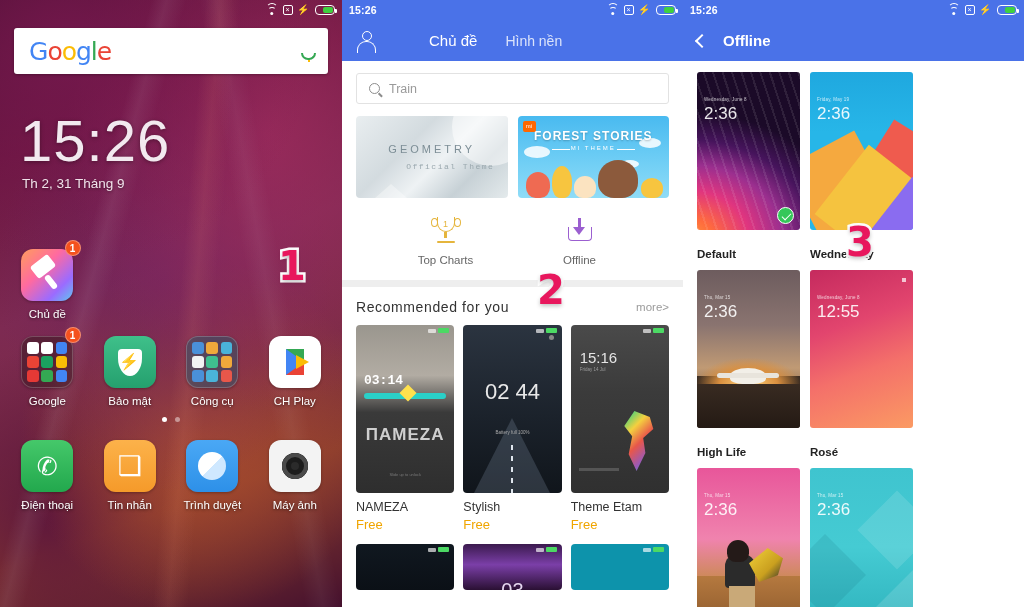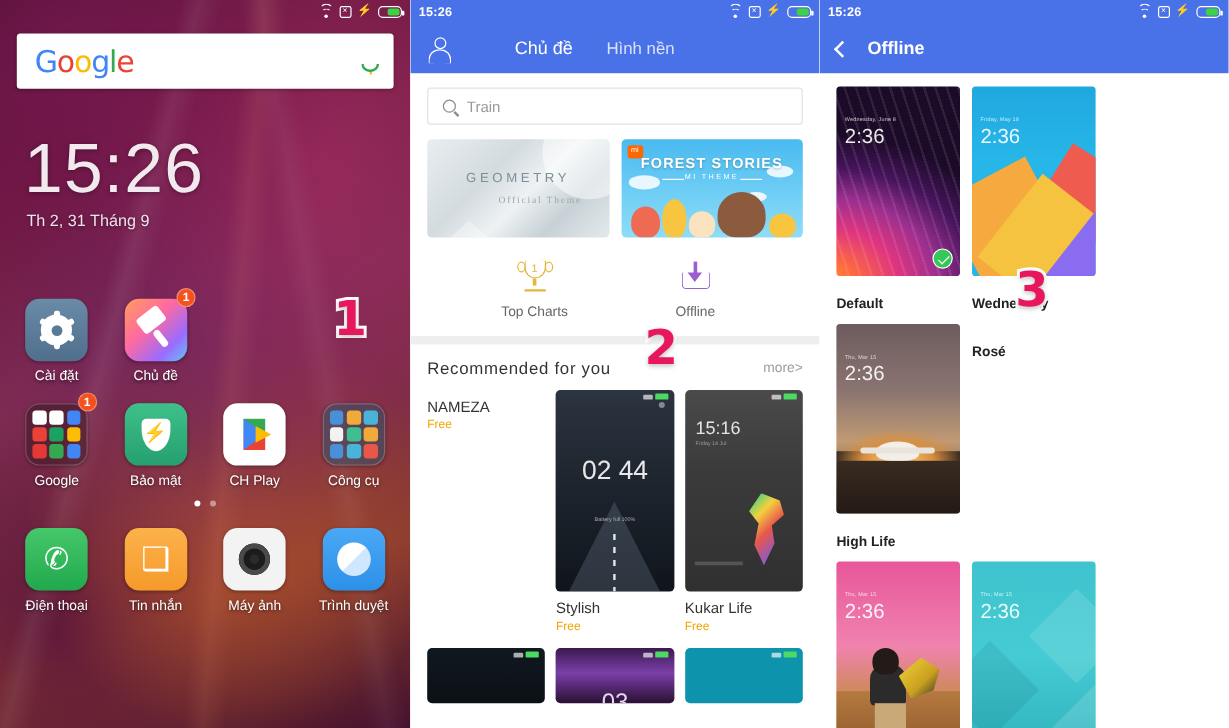--- a/index.html
+++ b/index.html
@@ -179,21 +179,21 @@
   .ban { flex:1; height:82px; border-radius:4px; position:relative; overflow:hidden; }
   .ban-geo {
     background: linear-gradient(135deg,#e9eef0 0%,#d3dbdf 35%,#eef2f4 55%,#c7d1d6 75%,#e4eaec 100%);
     display:flex; flex-direction:column; align-items:center; justify-content:center; gap:7px;
   }
   .ban-geo::before{content:"";position:absolute;right:-22px;top:-28px;width:78px;height:78px;
     border-radius:50%;background:rgba(255,255,255,.5);}
   .ban-geo::after{content:"";position:absolute;left:-20px;bottom:-34px;width:0;height:0;
     border-left:55px solid transparent;border-right:55px solid transparent;border-bottom:48px solid rgba(255,255,255,.35);}
   .geo-t { font-size:11px; letter-spacing:3px; color:#7d8e96; position:relative; z-index:2; }
-  .geo-s { font-size:8px; letter-spacing:1.5px; color:#9aa8ae; font-family:Liberation Serif, serif; position:relative; z-index:2;margin-left:37px;}
+  .geo-s { font-size:8px; letter-spacing:1.5px; color:#9aa8ae; font-family:Liberation Mono, monospace; position:relative; z-index:2;margin-left:37px;}
   .ban-for { background: linear-gradient(#49baf0 0%, #6fcef5 55%, #8fdcf7 100%); }
   .ban-for .cloud { position:absolute; background:#fff; border-radius:50%; opacity:.85; }
   .for-t { position:absolute; top:13px; left:0; right:0; text-align:center; color:#fff;
     font-size:12px; font-weight:bold; letter-spacing:1px; text-shadow:0 1px 2px rgba(0,0,0,.25); z-index:3;}
   .for-s { position:absolute; top:29px; left:0; right:0; text-align:center; color:#fff;
     font-size:6px; letter-spacing:2px; z-index:3;}
   .for-s::before,.for-s::after{content:"";position:absolute;top:4px;width:18px;height:1px;background:#fff;}
   .for-s::before{left:34px;} .for-s::after{right:34px;}
   .mitag { position:absolute; left:5px; top:5px; width:13px;height:11px; background:#ff6700;
     border-radius:2px; z-index:4; color:#fff; font-size:6px; line-height:11px; text-align:center;}
@@ -219,21 +219,21 @@
 
   .divider { height: 7px; background: #eeeeee; margin-top: 14px; }
   .rec-head { display:flex; align-items:center; justify-content:space-between; padding: 12px 14px 0; }
   .rec-title { font-size: 14px; color:#333; letter-spacing:.6px; }
   .rec-more { font-size: 11.5px; color:#9b9b9b;padding-left:34px; }
 
   .tgrid { display:flex; gap:9px; padding: 10px 14px 0; }
   .tcard { flex:1; }
   .tthumb { height:168px; border-radius:4px; overflow:hidden; position:relative; background:#333; }
   .tname { font-size:12.5px; color:#333; margin-top:7px; }
-  .tfree { font-size:10px; color:#f0a500; margin-top:3px; }
+  .tfree { font-size:13px; color:#f0a500; margin-top:3px; }
   .mini-sb { position:absolute; top:3px; right:5px; display:flex; align-items:center; gap:2px; z-index:3;}
   .mini-sb i { display:block; width:8px;height:4px; background:rgba(255,255,255,.65); border-radius:1px;}
   .mini-sb b { display:block; width:11px;height:5px; background:#4cd964; border-radius:1px;}
 
   .th-nameza { background: linear-gradient(#9a968e 0%, #b2aca3 30%, #3a3a3a 52%, #2e2e2e 100%); }
   .th-stylish { background: linear-gradient(#2b3440 0%, #1b222b 55%, #10151b 100%); }
   .th-kukar { background: linear-gradient(#4a4a4a 0%, #3b3b3b 40%, #303030 100%); }
   .tgrid2 .tthumb { height: 46px; }
   .th-b1 { background: linear-gradient(#101820, #0b1016); }
   .th-b2 { background: linear-gradient(#3b1a4e 0%, #7b3fa8 45%, #2a1033 100%); }
@@ -297,30 +297,20 @@
           <span class="cap"></span><span class="stem"></span><span class="base"></span>
         </span>
       </div>
 
       <div class="clock">15:26</div>
       <div class="cdate">Th 2, 31 Tháng 9</div>
 
       <div class="grid">
         <div class="row">
           <div class="cell">
-            <div class="appico ic-settings">
-                <span class="gear">
-                  <i></i>
-                  <i></i>
-                  <i></i>
-                </span>
-              </div>
-            <div class="applbl">Cài đặt</div>
-          </div>
-          <div class="cell">
             <div class="badge">1</div>
             <div class="appico ic-theme">
                 <span class="brush"></span>
                 <span class="handle"></span>
               </div>
             <div class="applbl">Chủ đề</div>
           </div>
         </div>
 
         <div class="row" style="margin-top:10px">
@@ -341,39 +331,39 @@
           </div>
           <div class="cell">
             <div class="appico ic-sec">
                 <span class="shield">
                   <b>⚡</b>
                 </span>
               </div>
             <div class="applbl">Bảo mật</div>
           </div>
           <div class="cell">
-            <div class="appico ic-play">
-                <span class="ptri"></span>
-              </div>
-            <div class="applbl">CH Play</div>
-          </div>
-          <div class="cell">
             <div class="appico ic-tools">
               <span style="background:#4a90d9"></span>
                 <span style="background:#f0a93b"></span>
                 <span style="background:#4ab3d9"></span>
               <span style="background:#f2f2f2"></span>
                 <span style="background:#3fbf8f"></span>
                 <span style="background:#f0a93b"></span>
               <span style="background:#4a90d9"></span>
                 <span style="background:#4ab3d9"></span>
                 <span style="background:#e8574a"></span>
             </div>
             <div class="applbl">Công cụ</div>
           </div>
+          <div class="cell">
+            <div class="appico ic-play">
+                <span class="ptri"></span>
+              </div>
+            <div class="applbl">CH Play</div>
+          </div>
         </div>
       </div>
 
       <div class="dots">
         <i></i>
         <i class="off"></i>
       </div>
 
       <div class="row" style="margin-top:12px;padding:0 6px">
         <div class="cell">
@@ -382,30 +372,30 @@
             </div>
           <div class="applbl">Điện thoại</div>
         </div>
         <div class="cell">
           <div class="appico ic-msg">
               <span class="glyph" style="font-size:27px">❑</span>
             </div>
           <div class="applbl">Tin nhắn</div>
         </div>
         <div class="cell">
+          <div class="appico ic-brow">
+              <span style="width:28px;height:28px;border-radius:50%;background:linear-gradient(135deg,#fff 50%,#cfe8ff 50%)"></span>
+            </div>
+          <div class="applbl">Trình duyệt</div>
+        </div>
+        <div class="cell">
           <div class="appico ic-cam">
               <span class="camlens"></span>
             </div>
           <div class="applbl">Máy ảnh</div>
-        </div>
-        <div class="cell">
-          <div class="appico ic-brow">
-              <span style="width:28px;height:28px;border-radius:50%;background:linear-gradient(135deg,#fff 50%,#cfe8ff 50%)"></span>
-            </div>
-          <div class="applbl">Trình duyệt</div>
         </div>
       </div>
     </div>
     <div class="anno" style="left:278px;top:246px">1</div>
   </div>
 
   <div class="panel p2">
     <div class="blue">
       <div class="statusbar">
         <span class="sb-time">15:26</span>
@@ -481,20 +471,31 @@
 
     <div class="divider"></div>
 
     <div class="rec-head">
       <span class="rec-title">Recommended for you</span>
       <span class="rec-more">more&gt;</span>
     </div>
 
     <div class="tgrid">
       <div class="tcard">
+        <div class="tthumb th-nameza">
+          <span class="mini-sb">
+              <i></i>
+              <b></b>
+            </span>
+          <span style="position:absolute;left:8px;top:48px;color:#fff;font-family:'Liberation Mono',monospace;font-size:13px;font-weight:bold;z-index:3">03:14</span>
+          <span style="position:absolute;left:8px;right:8px;top:68px;height:6px;background:#2ad0c8;border-radius:3px;z-index:3"></span>
+          <span style="position:absolute;left:46px;top:62px;width:12px;height:12px;background:#ffe14d;transform:rotate(45deg);z-index:4"></span>
+          <span style="position:absolute;left:0;right:0;top:100px;text-align:center;color:#cfcfcf;font-family:'Liberation Sans',sans-serif;font-size:17px;font-weight:bold;letter-spacing:1px;z-index:3">ПАМЕZA</span>
+          <span style="position:absolute;left:0;right:0;bottom:16px;text-align:center;color:#777;font-size:4px;z-index:3">Slide up to unlock</span>
+        </div>
         <div class="tname">NAMEZA</div>
         <div class="tfree">Free</div>
       </div>
       <div class="tcard">
         <div class="tthumb th-stylish">
           <span style="position:absolute;right:8px;top:10px;width:5px;height:5px;border-radius:50%;background:#888;z-index:3"></span>
           <span style="position:absolute;left:0;right:0;top:55px;text-align:center;color:#e8e8e8;font-size:22px;font-weight:300;line-height:1.05;z-index:3">02 44</span>
           <span style="position:absolute;left:0;right:0;top:105px;text-align:center;color:#aaa;font-size:4.5px;z-index:3">Battery full 100%</span>
           <span style="position:absolute;left:50%;bottom:0;transform:translateX(-50%);width:0;height:0;border-left:38px solid transparent;border-right:38px solid transparent;border-bottom:75px solid rgba(150,170,190,.22)"></span>
           <span style="position:absolute;left:50%;bottom:0;transform:translateX(-50%);width:2px;height:48px;background:repeating-linear-gradient(#dfe6ee 0 5px, transparent 5px 11px)"></span>
@@ -510,21 +511,21 @@
         <div class="tthumb th-kukar">
           <span class="mini-sb">
               <i></i>
               <b></b>
             </span>
           <span style="position:absolute;left:9px;top:24px;color:#e4e4e4;font-size:15px;font-weight:300;z-index:3">15:16</span>
           <span style="position:absolute;left:9px;top:42px;color:#9a9a9a;font-size:4.5px;z-index:3">Friday 14 Jul</span>
           <span style="position:absolute;right:6px;top:86px;width:44px;height:60px;z-index:3;background:linear-gradient(135deg,#3ad17e 10%,#f4d03f 30%,#e8574a 50%,#9b59b6 70%,#2ea8e0 90%);clip-path: polygon(35% 0%,70% 10%,78% 30%,55% 45%,60% 70%,40% 100%,22% 72%,30% 42%,12% 25%)"></span>
           <span style="position:absolute;left:8px;bottom:22px;width:40px;height:3px;background:#555;z-index:3"></span>
         </div>
-        <div class="tname">Kukar Life</div>
+        <div class="tname">Theme Etam</div>
         <div class="tfree">Free</div>
       </div>
     </div>
 
     <div class="tgrid tgrid2" style="padding-top:12px">
       <div class="tcard">
         <div class="tthumb th-b1">
           <span class="mini-sb">
               <i></i>
               <b></b>
@@ -601,20 +602,25 @@
           <span style="position:absolute;left:0;right:0;bottom:0;height:52px;background:linear-gradient(#3c2e24,#241a14)"></span>
           <span style="position:absolute;left:0;right:0;bottom:44px;height:26px;background:radial-gradient(ellipse at 50% 100%, #ffd27a 0%, #d98f3f 40%, rgba(160,110,60,0) 72%)"></span>
           <span style="position:absolute;left:33px;bottom:44px;width:36px;height:16px;background:#f2efe8;border-radius:50% 50% 35% 35%"></span>
           <span style="position:absolute;left:20px;bottom:50px;width:62px;height:5px;background:#e8e4dc;border-radius:3px"></span>
           <span class="wtime">2:36</span>
           <span class="wdate">Thu, Mar 15</span>
         </div>
         <div class="wname">High Life</div>
       </div>
       <div class="wcard">
+        <div class="wthumb w-rose">
+          <span style="position:absolute;right:7px;top:8px;width:4px;height:4px;background:rgba(255,255,255,.7)"></span>
+          <span class="wtime">12:55</span>
+          <span class="wdate">Wednesday, June 8</span>
+        </div>
         <div class="wname">Rosé</div>
       </div>
       <div class="wcard">
         <div class="wthumb w-pink">
           <span style="position:absolute;left:0;right:0;bottom:0;height:50px;background:linear-gradient(#b5793f,#8d5a2c)"></span>
           <span style="position:absolute;left:28px;bottom:38px;width:30px;height:34px;background:#2b2b2b;border-radius:12px 12px 4px 4px"></span>
           <span style="position:absolute;left:30px;bottom:64px;width:22px;height:22px;background:#241a18;border-radius:50% 50% 40% 40%"></span>
           <span style="position:absolute;left:52px;bottom:44px;width:34px;height:34px;background:linear-gradient(135deg,#f2d23a,#caa01f 60%,#2b2b2b);clip-path:polygon(0% 45%,55% 0%,100% 30%,85% 80%,30% 100%)"></span>
           <span style="position:absolute;left:32px;bottom:18px;width:26px;height:22px;background:#c9a978"></span>
           <span class="wtime">2:36</span>

